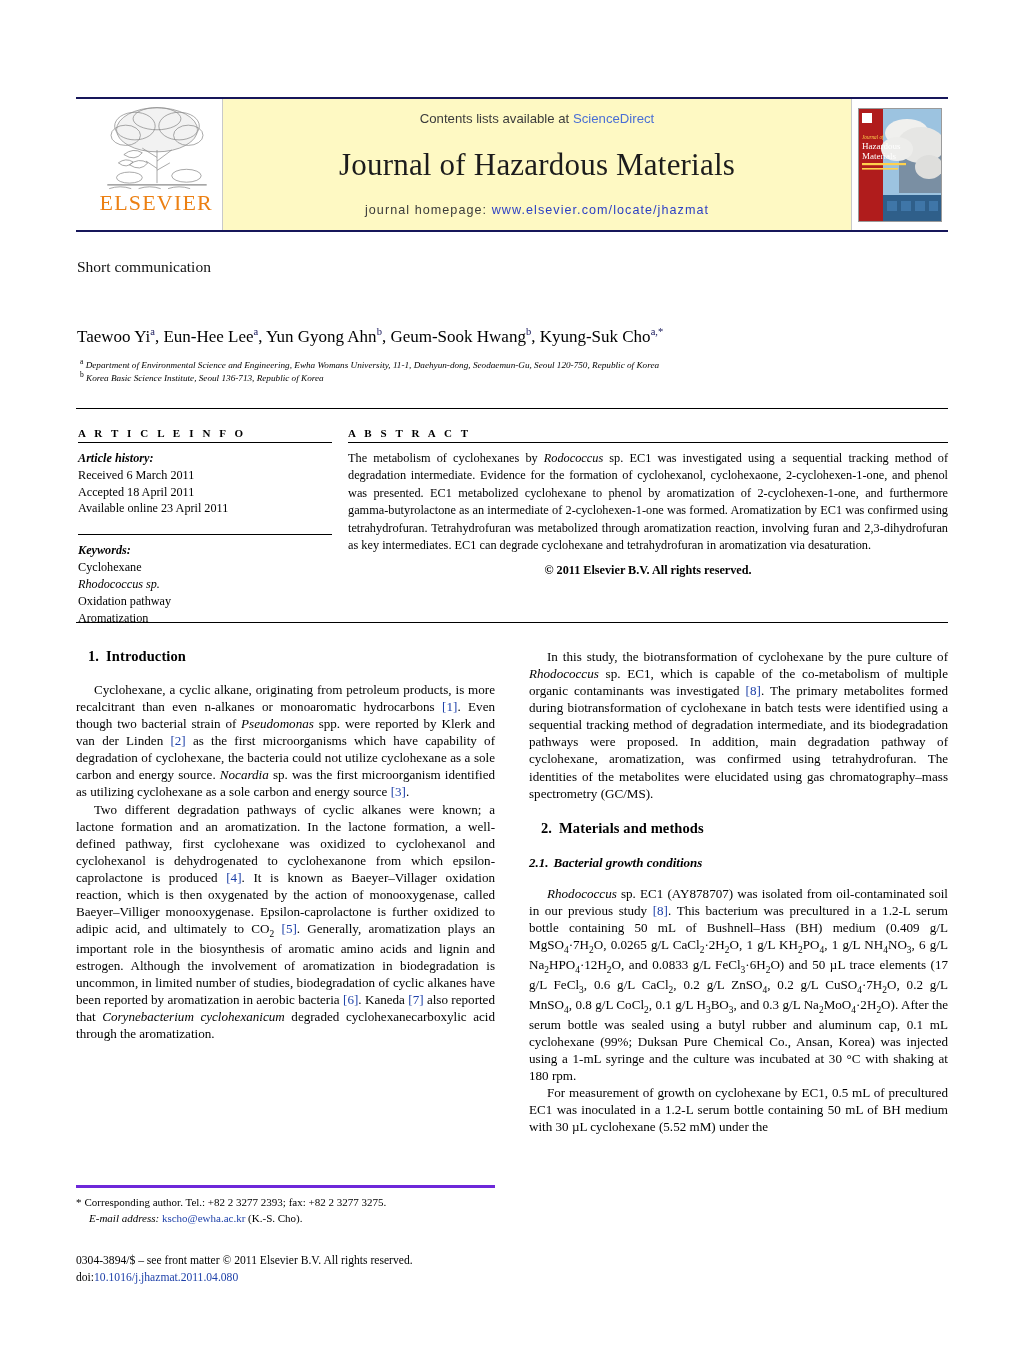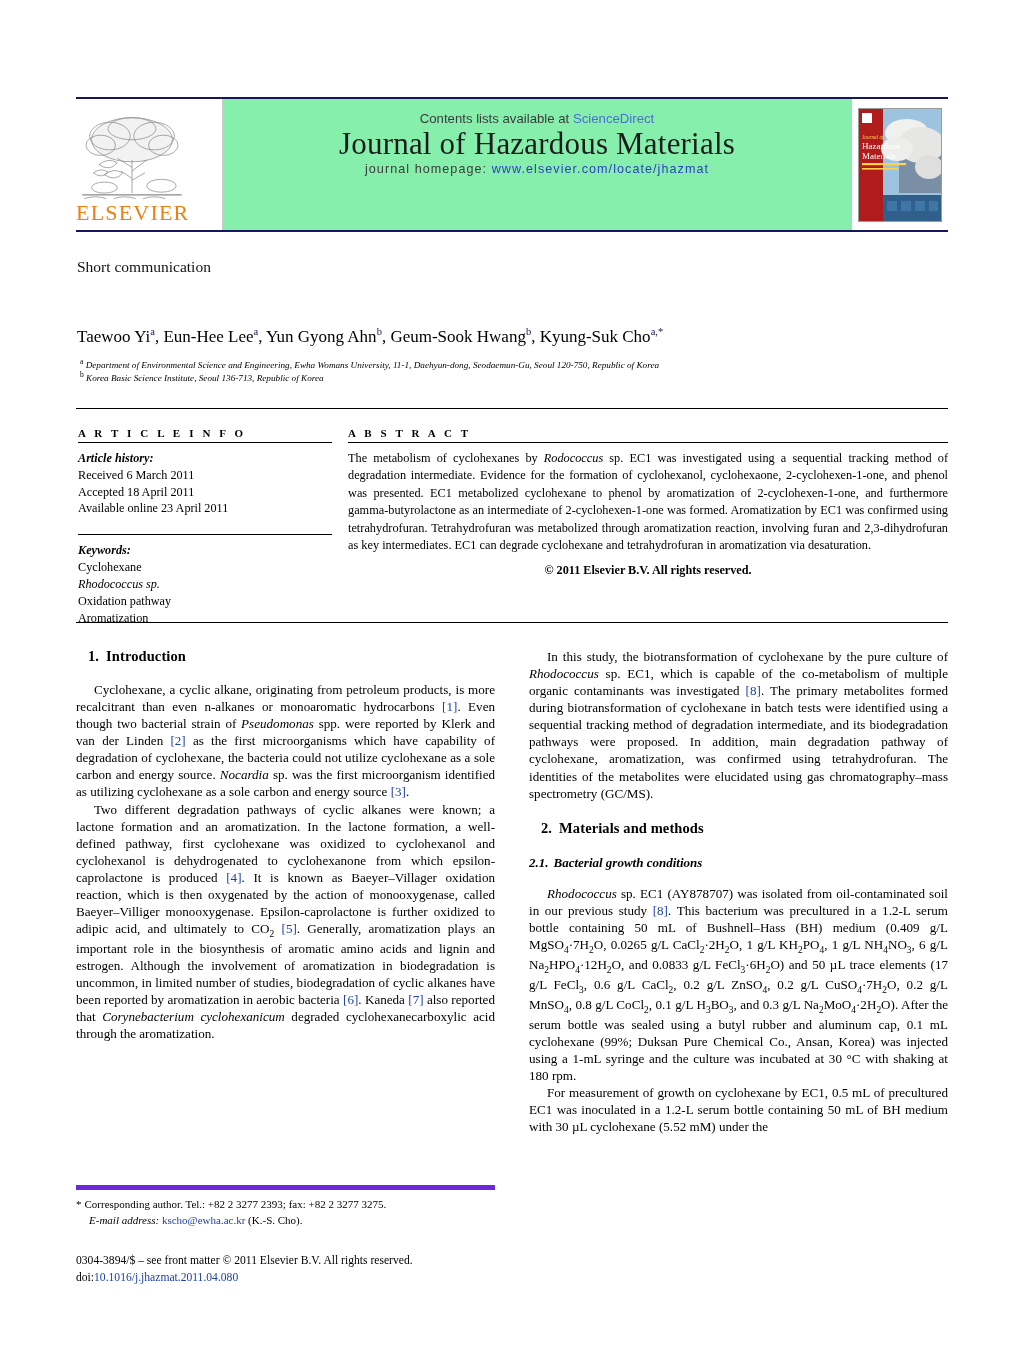--- a/index.html
+++ b/index.html
@@ -48,41 +48,41 @@
     box-sizing: border-box;
     display: flex;
     align-items: stretch;
   }
   .elsevier-cell {
     width: 137px;
     flex: 0 0 137px;
     background: #ffffff;
     display: flex;
     flex-direction: column;
-    align-items: flex-start;
+    align-items: flex-end;
     justify-content: flex-start;
-    padding-top: 15px;
+    padding-top: 5px;
     box-sizing: border-box;
   }
   .els-tree { width: 112px; height: 92px; display:block; }
   .els-word {
     font-family: "Liberation Serif", serif;
     font-size: 22px;
     letter-spacing: 1.2px;
     color: #ec8013;
     line-height: 1;
     margin-top: -4px;
   }
   .sd-cell {
     flex: 1 1 auto;
-    background: #86efac;
+    background: #fef9c3;
     display: flex;
     flex-direction: column;
     align-items: center;
-    justify-content: flex-start;
+    justify-content: space-between;
     padding: 12px 0 13px 0;
     box-sizing: border-box;
     border-left: 1px solid #c8c9ca;
     border-right: 1px solid #c8c9ca;
     margin-left: 9px;
   }
   .sd-line1 {
     font-family: "Liberation Sans", sans-serif;
     font-size: 13.2px;
     color: #3b3b3b;
@@ -243,21 +243,21 @@
   p.para i { font-style: italic; }
   .ref { color: #1c3fa8; }
   sub { font-size: 0.72em; vertical-align: sub; }
 
   
   .footnote {
     position: absolute;
     left: 76px;
     top: 1185px;
     width: 419px;
-    border-top: 5px solid #6d28d9;
+    border-top: 3px solid #6d28d9;
     padding-top: 7px;
     font-size: 11px;
     line-height: 1.42;
   }
   .footnote .star { margin-right: 3px; }
   .fn-line2 { padding-left: 13px; }
   .fn-line2 .em { font-style: italic; }
   .fn-link { color: #1c3fa8; }
   .footer {
     position: absolute;

